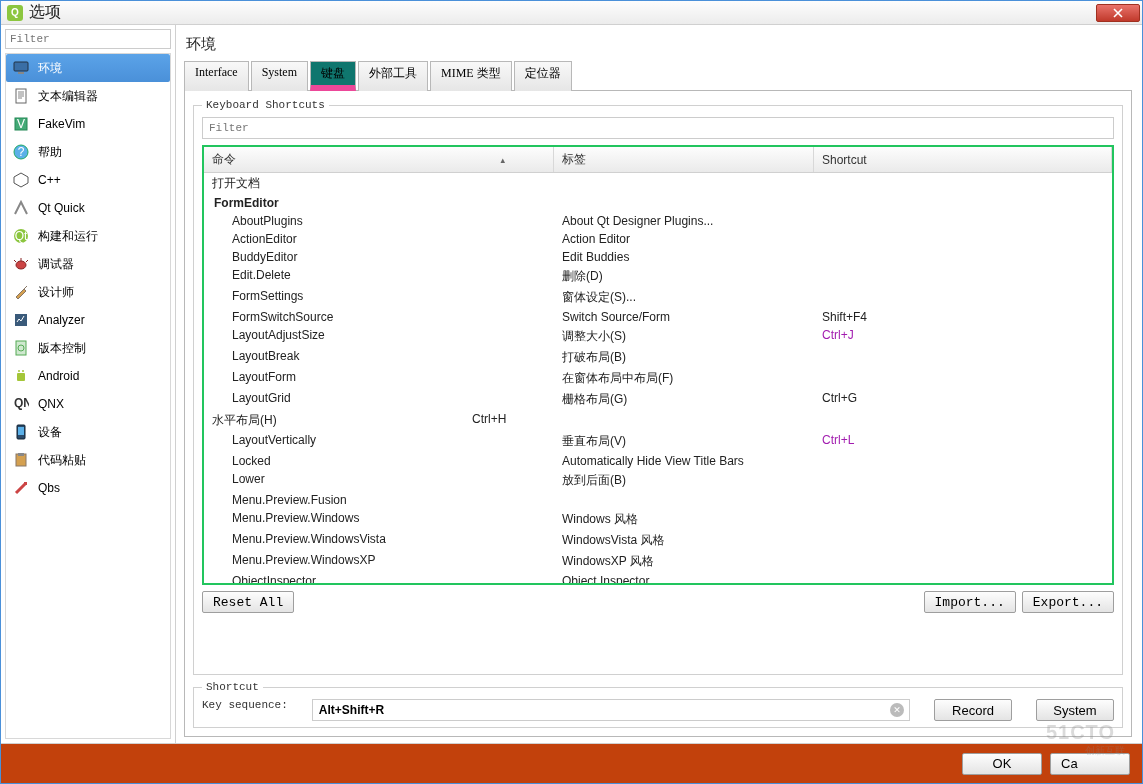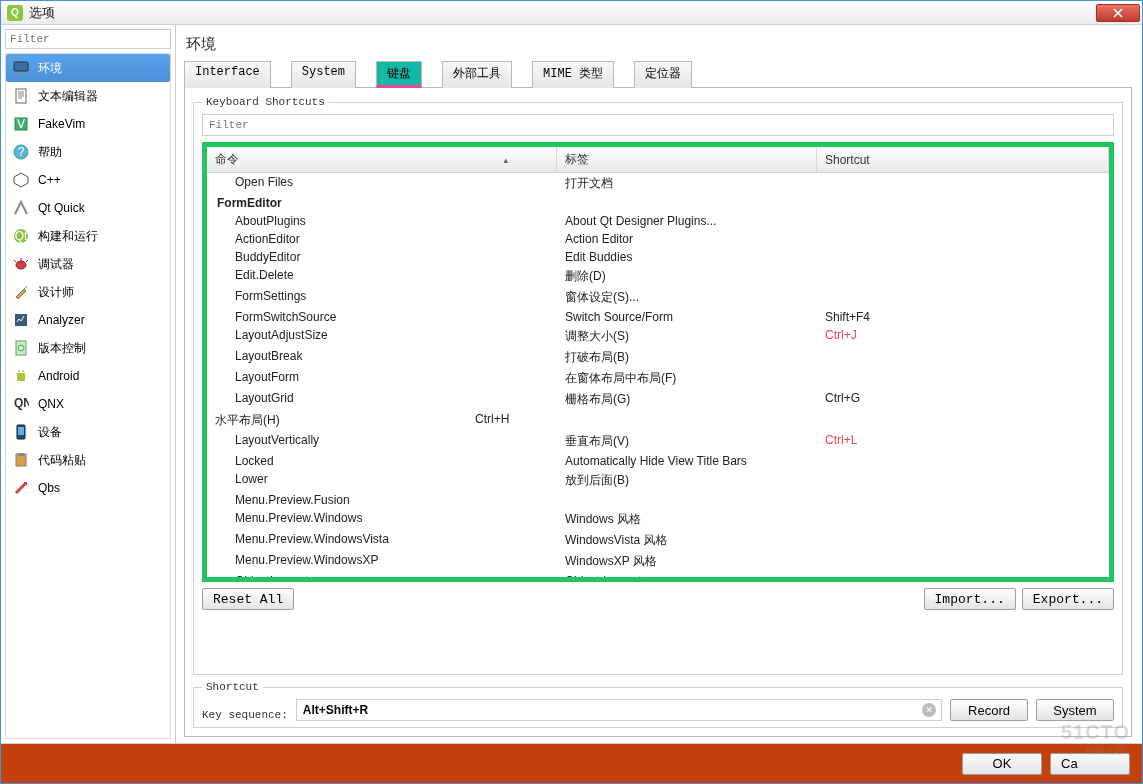--- a/index.html
+++ b/index.html
@@ -1,62 +1,62 @@
 <!DOCTYPE html>
 <html><head>
 <meta charset="utf-8">
 <style>
 * { box-sizing: border-box; margin: 0; padding: 0; font-family: "Microsoft YaHei", "SimSun", Tahoma, sans-serif; font-size: 12px; }
 body { background: #fff; overflow: hidden; }
 .window { width: 1143px; height: 784px; border: 1px solid #4a90d9; display: flex; flex-direction: column; background: #fff; }
 .titlebar { height: 24px; background: linear-gradient(#fdfdfd, #ececec); display: flex; align-items: center; border-bottom: 1px solid #d0d0d0; }
 .titlebar-icon { width: 16px; height: 16px; margin: 0 6px; background: #8cc63f; border-radius: 3px; display:flex; align-items:center; justify-content:center; color:#fff; font-size:10px; font-weight:bold; }
-.titlebar-text { flex: 1; font-size: 13px; color: #222; }
+.titlebar-text { flex: 1; font-size: 16px; color: #222; }
 .close-btn { width: 44px; height: 18px; background: linear-gradient(#e9736b, #c0392b); margin-right: 2px; display: flex; align-items: center; justify-content: center; color: #fff; border-radius: 2px; cursor: pointer; border:1px solid #a03020;}
 .close-btn svg { width: 10px; height: 10px; }
 .content { flex: 1; display: flex; overflow: hidden; }
 .sidebar { width: 175px; border-right: 1px solid #d0d0d0; background: #fff; display: flex; flex-direction: column; padding: 4px; }
 .sidebar-filter { height: 20px; border: 1px solid #ccc; color: #999; font-family: "Courier New", monospace; font-size: 11px; padding: 2px 4px; width: 100%; margin-bottom: 4px; }
 .sidebar-list { flex: 1; border: 1px solid #d8d8d8; overflow-y: auto; background: #fff; }
 .sidebar-item { display: flex; align-items: center; padding: 5px 6px; cursor: pointer; gap: 8px; }
 .sidebar-item.selected { background: linear-gradient(#5ba3e8, #4a90d9); color: #fff; border-radius: 2px; }
 .sb-icon { width: 18px; height: 18px; flex-shrink: 0; display:flex; align-items:center; justify-content:center; }
 .sb-icon svg { width: 16px; height: 16px; }
 .main { flex: 1; display: flex; flex-direction: column; padding: 6px 10px 6px 8px; }
 .page-title { font-size: 15px; font-weight: normal; padding: 4px 0 6px 2px; color: #222; }
 .tabs { display: flex; border-bottom: 1px solid #b8b8b8; }
-.tab { padding: 3px 10px; border: 1px solid #b8b8b8; border-bottom: none; background: linear-gradient(#f8f8f8,#e6e6e6); margin-right: 20px; font-family: Liberation Mono, monospace; font-size: 12px; cursor: pointer; position: relative; top: 1px; }
-.tab.active { background: #14b8a6; border-bottom: 3px solid #ec4899; }
+.tab { padding: 3px 10px; border: 1px solid #b8b8b8; border-bottom: none; background: linear-gradient(#f8f8f8,#e6e6e6); margin-right: 2px; font-family: Liberation Serif, serif; font-size: 12px; cursor: pointer; position: relative; top: 1px; }
+.tab.active { background: #0f766e; border-bottom: 6px solid #ec4899; }
 .tab-panel { flex: 1; border: 1px solid #b8b8b8; border-top: none; padding: 8px; display: flex; flex-direction: column; gap: 6px; overflow: hidden; }
 fieldset { border: 1px solid #d0d0d0; padding: 6px 8px; }
 legend { font-family: "Courier New", monospace; font-size: 11px; padding: 0 4px; color: #333; }
 .kb-filter { width: 100%; height: 22px; border: 1px solid #ccc; padding: 2px 6px; font-family: "Courier New", monospace; color: #999; font-size: 11px; }
-.table-wrap { border: 5px solid #22c55e; height: 440px; overflow: hidden; display: flex; flex-direction: column; margin-top: 6px; }
+.table-wrap { border: 2px solid #22c55e; height: 440px; overflow: hidden; display: flex; flex-direction: column; margin-top: 6px; }
 .thead { display: flex; background: linear-gradient(#fdfdfd,#eaeaea); border-bottom: 1px solid #d0d0d0; }
 .th { padding: 4px 8px; border-right: 1px solid #d8d8d8; font-size: 12px; color: #333; display:flex; align-items:center; gap:6px; }
 .th.c1 { width: 350px; } .th.c2 { width: 260px; } .th.c3 { flex: 1; }
 .sort-arrow { font-size: 9px; color: #666; margin-left: auto; margin-right: 40px; }
 .tbody { flex: 1; overflow-y: auto; position: relative; }
 .row { display: flex; padding: 1px 0; cursor: default; }
 .cell { padding: 1px 8px; font-size: 12px; color: #222; white-space: nowrap; overflow: hidden; }
 .cell.c1 { width: 350px; padding-left: 28px; } .cell.c2 { width: 260px; } .cell.c3 { flex: 1; }
 .row.group .cell.c1 { padding-left: 10px; font-weight: bold; }
-.red { color: #ef4444; }
+.red { color: #a21caf; }
 .btn-row { display: flex; gap: 6px; padding-top: 6px; }
 .btn-row .spacer { flex: 1; }
 .btn { min-width: 78px; height: 22px; border: 1px solid #9e9e9e; background: linear-gradient(#fdfdfd,#e4e4e4); font-family: "Courier New", monospace; font-size: 13px; cursor: pointer; padding: 0 10px; border-radius:2px; }
 .btn.norm { font-family: Tahoma, sans-serif; }
-.shortcut-box { display: flex; align-items: flex-end; gap: 8px; }
+.shortcut-box { display: flex; align-items: flex-start; gap: 24px; }
 .ks-label { font-family: "Courier New", monospace; font-size: 11px; color: #333; }
 .ks-input-wrap { flex: 1; position: relative; display:flex; align-items:center; }
 .ks-input { width: 100%; height: 22px; border: 1px solid #ccc; padding: 2px 26px 2px 6px; font-size: 12px; font-weight: bold; }
 .clear-icon { position: absolute; right: 6px; width: 14px; height: 14px; border-radius: 50%; background: #bbb; color: #fff; display: flex; align-items: center; justify-content: center; font-size: 9px; cursor: pointer; }
 .footer { height: 40px; border-top: 1px solid #d0d0d0; display: flex; align-items: center; justify-content: flex-end; padding: 0 12px; gap: 8px; background: #c2410c; }
 .footer .btn { min-width: 80px; font-family: Tahoma, sans-serif; }
-.watermark { position: absolute; right: 13px; bottom: 40px; opacity: 0.3; font-size: 20px; font-weight: bold; color: #888; letter-spacing: 1px; pointer-events: none; }
+.watermark { position: absolute; right: 28px; bottom: 40px; opacity: 0.3; font-size: 20px; font-weight: bold; color: #888; letter-spacing: 1px; pointer-events: none; }
 .sub-watermark { position: absolute; right: 18px; bottom: 26px; opacity: 0.3; font-size: 10px; color: #888; pointer-events: none; }
 </style>
 </head>
 <body>
 
 <div class="window">
   <div class="titlebar">
     <div class="titlebar-icon">Q</div>
     <div class="titlebar-text">选项</div>
     <div class="close-btn">
@@ -235,21 +235,20 @@
             <div class="thead">
               <div class="th c1">
                   <span>命令</span>
                   <span class="sort-arrow">▴</span>
                 </div>
               <div class="th c2">标签</div>
               <div class="th c3">Shortcut</div>
             </div>
             <div class="tbody" id="tbody">
                 <div class="row">
-                  <div class="cell c1">Open Files</div>
                   <div class="cell c2">打开文档</div>
                   <div class="cell c3"></div>
                 </div>
                 <div class="row group">
                   <div class="cell c1">FormEditor</div>
                 </div>
                 <div class="row">
                   <div class="cell c1">AboutPlugins</div>
                   <div class="cell c2">About Qt Designer Plugins...</div>
                   <div class="cell c3"></div>

